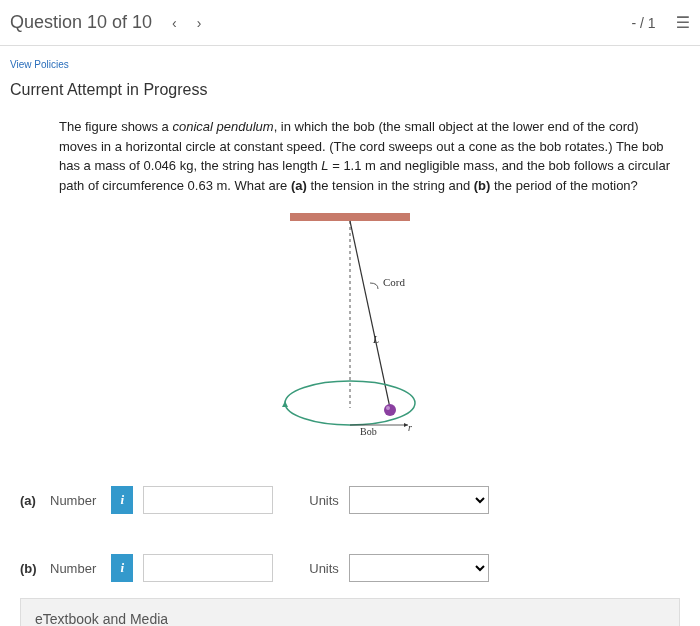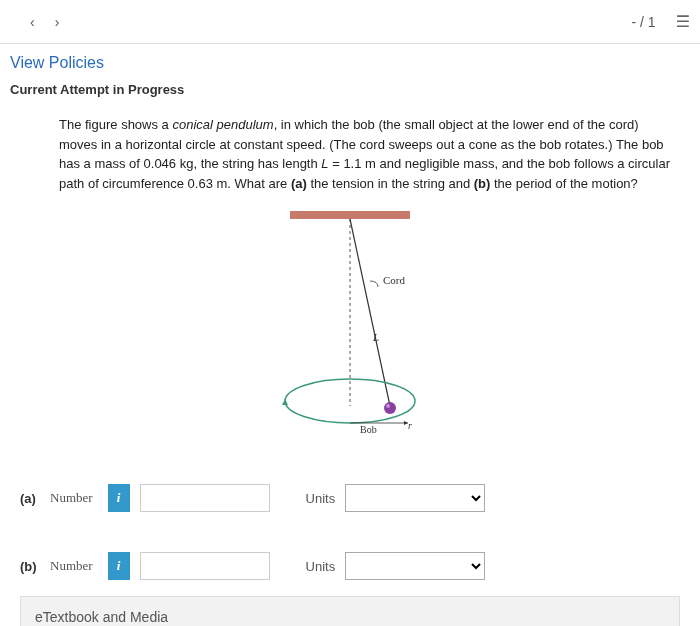--- a/index.html
+++ b/index.html
@@ -5,38 +5,39 @@
     * { margin: 0; padding: 0; box-sizing: border-box; }
     body { font-family: Arial, sans-serif; font-size: 13px; color: #333; background: #fff; width: 700px; }
     .header { display: flex; align-items: center; padding: 12px 10px; border-bottom: 1px solid #ddd; }
     .qtitle { font-size: 18px; color: #555; font-weight: normal; }
     .nav-arrows { margin-left: 20px; display: flex; gap: 20px; }
     .nav-arrow { color: #555; font-size: 14px; cursor: pointer; }
     .spacer { flex: 1; }
     .score { color: #555; font-size: 14px; margin-right: 20px; }
     .menu-icon { color: #666; font-size: 16px; cursor: pointer; }
     .policies { padding: 10px; }
-    .policies a { color: #2a6ebb; text-decoration: none; font-size: 16px; }
-    .attempt { padding: 0 10px 10px; font-weight: bold; font-size: 13px; }
+    .policies a { color: #2a6ebb; text-decoration: none; font-size: 10px; }
+    .attempt { padding: 0 10px 10px; font-weight: normal; font-size: 16px; }
     .question-body { padding: 8px 20px; font-size: 13px; line-height: 1.5; color: #222; margin-left: 39px; }
     .question-body em { font-style: italic; }
     .figure-wrap { text-align: center; margin: 10px 0 30px; }
     .answer-row { display: flex; align-items: center; padding: 10px 20px; gap: 10px; }
     .part-label { font-weight: bold; width: 20px; }
-    .num-label { color: #555; margin-right: 5px; font-family: Liberation Serif, serif; }
+    .num-label { color: #555; margin-right: 5px; }
     .info-icon { background: #3399cc; color: #fff; width: 22px; height: 28px; display: inline-flex; align-items: center; justify-content: center; font-weight: bold; font-style: italic; font-family: serif; }
     .num-input { width: 130px; height: 28px; border: 1px solid #ccc; padding: 0 5px; }
     .units-label { color: #555; margin-left: 26px; }
     .units-select { width: 140px; height: 28px; border: 1px solid #aaa; background: #fff; }
     .resource-btn { margin: 6px 20px 0; padding: 12px 14px; background: #f2f2f2; border: 1px solid #ddd; font-size: 14px; color: #555; cursor: pointer; }
   </style>
 </head>
 <body>
 
 <div class="header">
+  <span class="qtitle">Question 10 of 10</span>
   <div class="nav-arrows">
     <span class="nav-arrow">‹</span>
     <span class="nav-arrow">›</span>
   </div>
   <div class="spacer"></div>
   <span class="score">- / 1</span>
   <span class="menu-icon">☰</span>
 </div>
 
 <div class="policies">

